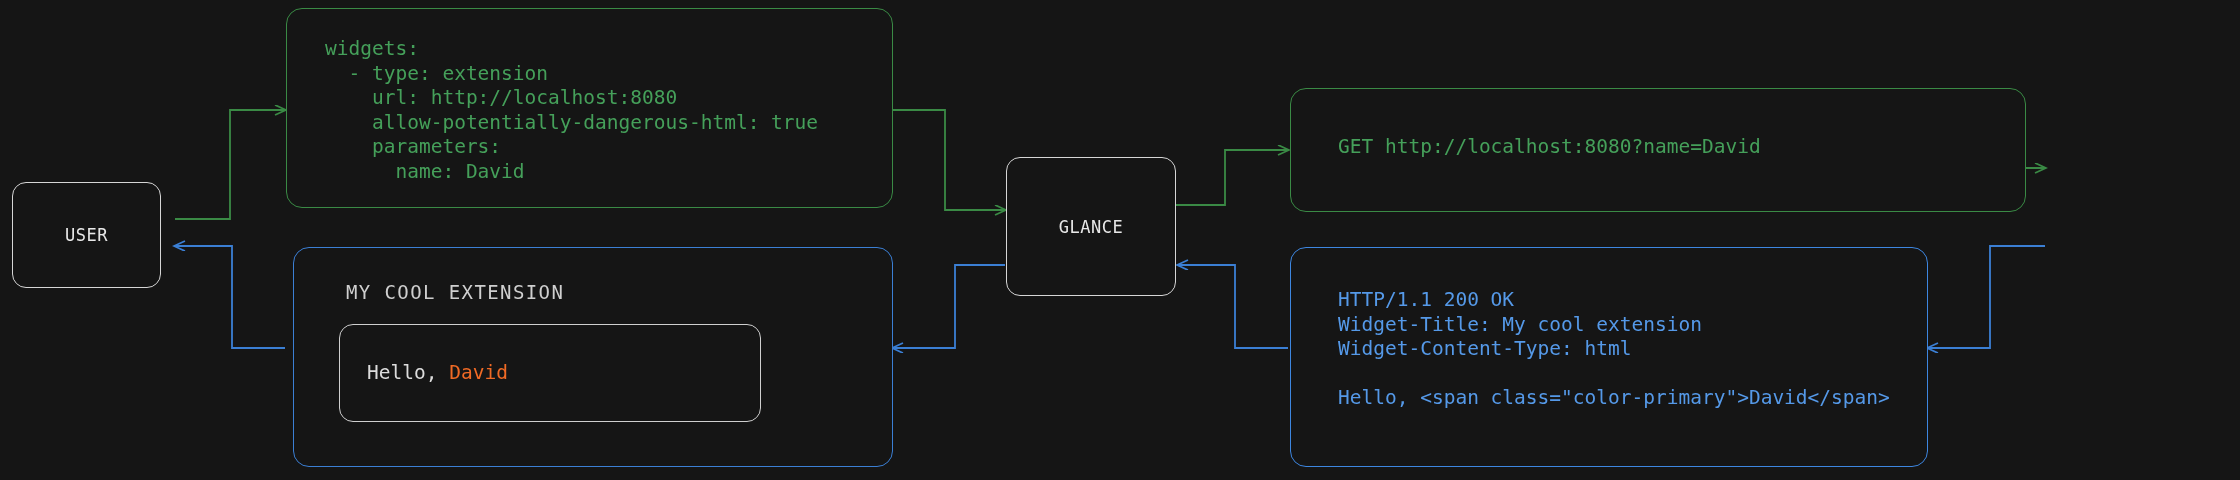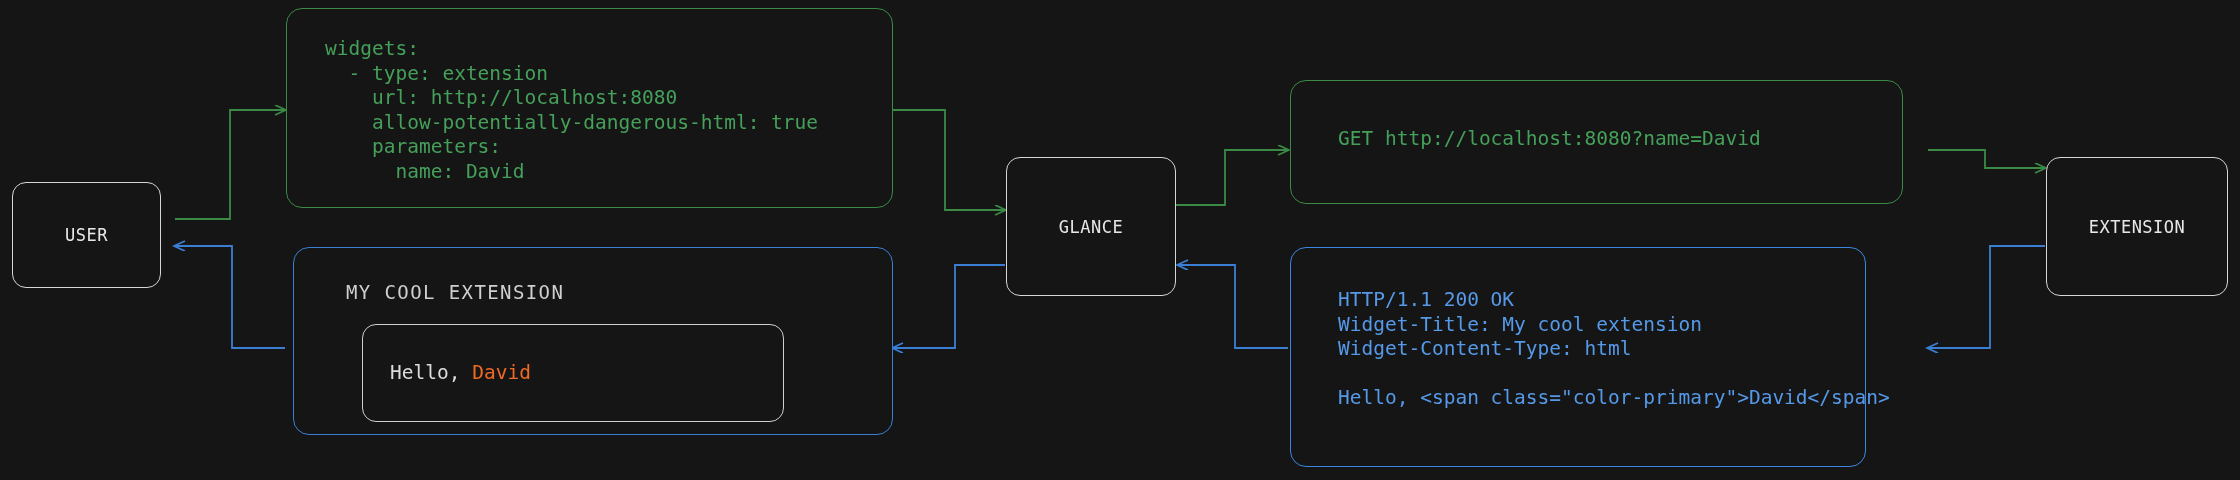--- a/index.html
+++ b/index.html
@@ -58,21 +58,20 @@
     font-size: 19px;
     letter-spacing: 1.4px;
     color: #cfcfcf;
   }
   .widget-inner {
     position: absolute;
     border: 1.6px solid #cfcfcf;
     border-radius: 14px;
     box-sizing: border-box;
     background: #151515;
-    margin-left: 23px;
   }
   .widget-hello {
     font-family: "DejaVu Sans Mono", "Liberation Mono", monospace;
     font-size: 19.5px;
     color: #dcdcdc;
     white-space: pre;
   }
   .accent { color: #f06a25; }
 
   svg.wires {
@@ -116,46 +115,43 @@
   </svg>
 
   <div class="node" style="left:12px; top:182px; width:149px; height:106px;">
     <span>USER</span>
   </div>
 
   <div class="node" style="left:1006px; top:157px; width:170px; height:139px;">
     <span>GLANCE</span>
   </div>
 
-  <div class="node" style="left:2046px; top:157px; width:182px; height:139px;">
-    <span>EXTENSION</span>
-  </div>
 
   <div class="box green" style="left:286px; top:8px; width:607px; height:200px;">
     <pre class="code green" style="position:absolute; left:38px; top:28px;">widgets:
   - type: extension
     url: http://localhost:8080
     allow-potentially-dangerous-html: true
     parameters:
       name: David</pre>
   </div>
 
-  <div class="box green" style="left:1290px; top:80px; width:613px; height:124px;">
+  <div class="box green" style="left:1290px; top:88px; width:736px; height:124px;">
     <pre class="code green" style="position:absolute; left:47px; top:46px;">GET http://localhost:8080?name=David</pre>
   </div>
 
-  <div class="box blue-bright" style="left:1290px; top:247px; width:576px; height:220px;">
+  <div class="box blue-bright" style="left:1290px; top:247px; width:638px; height:220px;">
     <pre class="code blue" style="position:absolute; left:47px; top:40px;">HTTP/1.1 200 OK
 Widget-Title: My cool extension
 Widget-Content-Type: html
 
 Hello, &lt;span class="color-primary"&gt;David&lt;/span&gt;</pre>
   </div>
 
-  <div class="box blue" style="left:293px; top:247px; width:600px; height:188px;">
+  <div class="box blue" style="left:293px; top:247px; width:600px; height:220px;">
     <div class="widget-title" style="position:absolute; left:52px; top:33px;">MY COOL EXTENSION</div>
 
     <div class="widget-inner" style="left:45px; top:76px; width:422px; height:98px;">
       <div class="widget-hello" style="position:absolute; left:27px; top:36px;"><span>Hello, </span><span class="accent">David</span></div>
     </div>
   </div>
 
 </div>
 
 </body></html>

